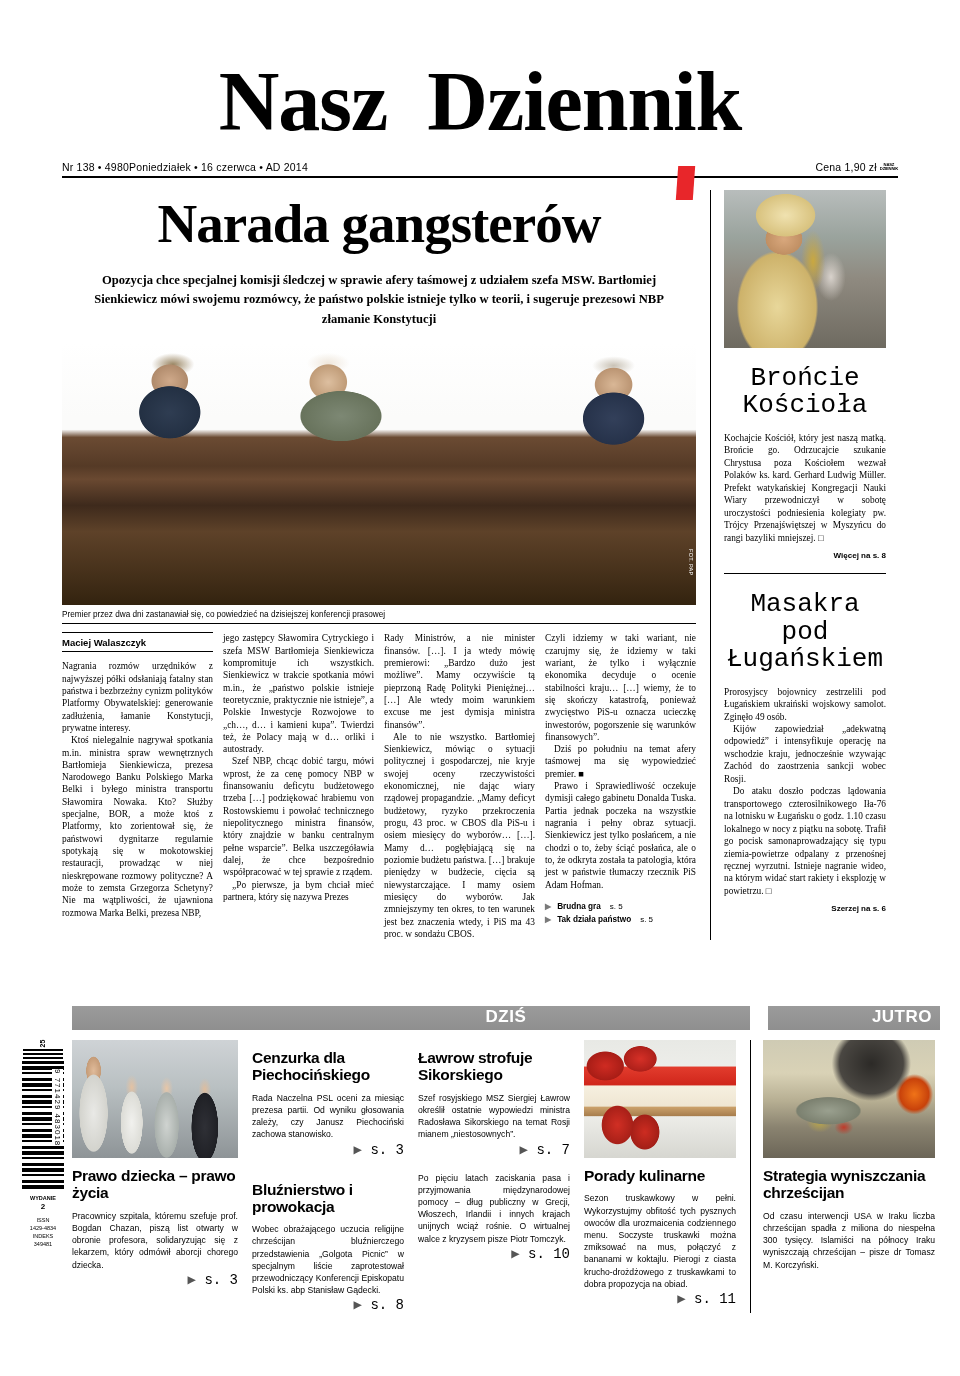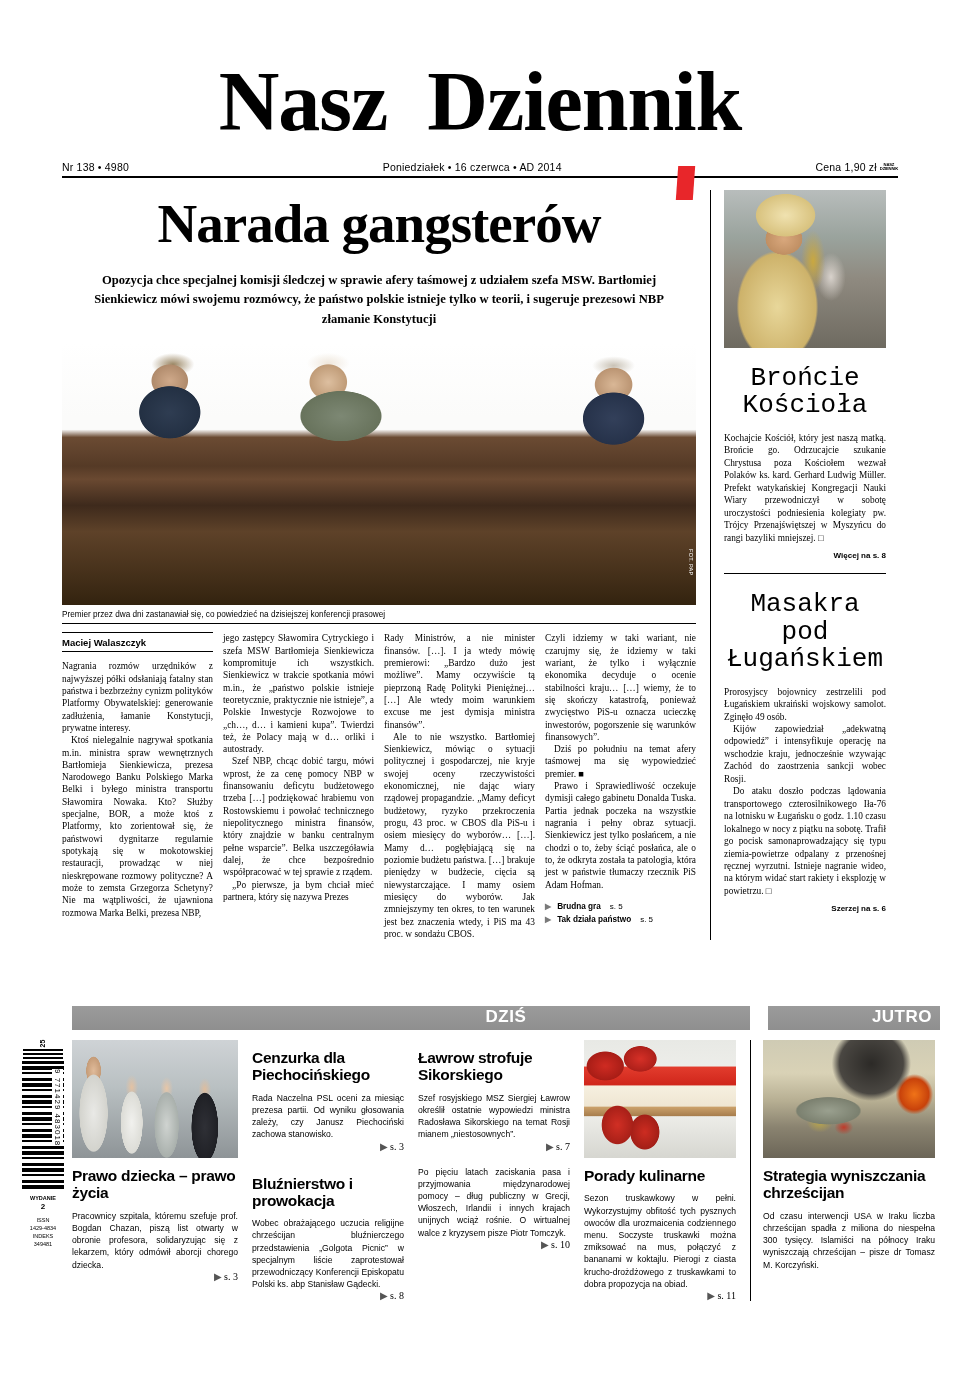--- a/index.html
+++ b/index.html
@@ -102,21 +102,21 @@
     margin: 19px 62px 0 62px;
     border-bottom: 2px solid #000;
     padding-bottom: 3px;
     display: flex;
     justify-content: space-between;
     align-items: flex-end;
     font-family: "Liberation Sans", sans-serif;
     font-size: 10.5px;
     letter-spacing: 0.2px;
   }
-  .issue-line .center { flex: 1; text-align: center; }
+  .issue-line .center { flex: 1; }
   .issue-line .right { display: flex; align-items: flex-end; gap: 3px;}
   .price-logo {
     font-size: 4.2px;
     line-height: 4.4px;
     font-weight: bold;
     text-align: center;
     letter-spacing: -0.2px;
     padding-bottom: 1px;
   }
 
@@ -355,22 +355,22 @@
     letter-spacing: -0.3px;
   }
   .tile p {
     font-family: "Liberation Sans", sans-serif;
     font-size: 8.6px;
     line-height: 1.42;
     text-align: justify;
     margin: 0;
   }
   .tile .jump {
-    font-family: Liberation Serif, serif;
-    font-size: 10px;
+    font-family: Liberation Mono, monospace;
+    font-size: 14px;
     float: right;
     white-space: nowrap;
   }
   .jump-arrow { color: #555; }
   .divider-v {
     width: 1px;
     background: #000;
     align-self: stretch;
     margin: 0 12px 0 0;
   }

